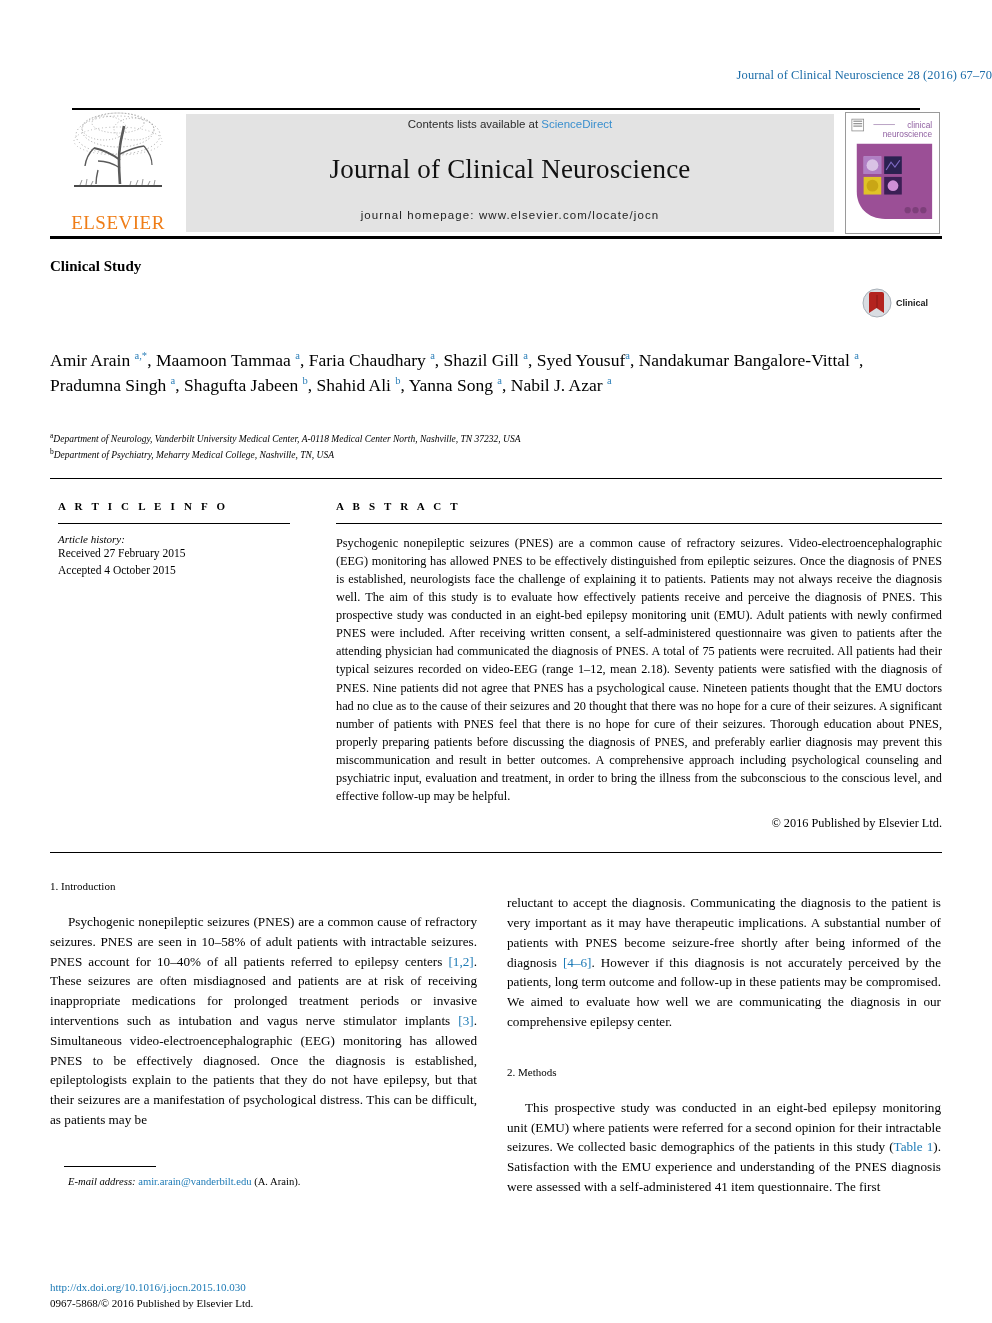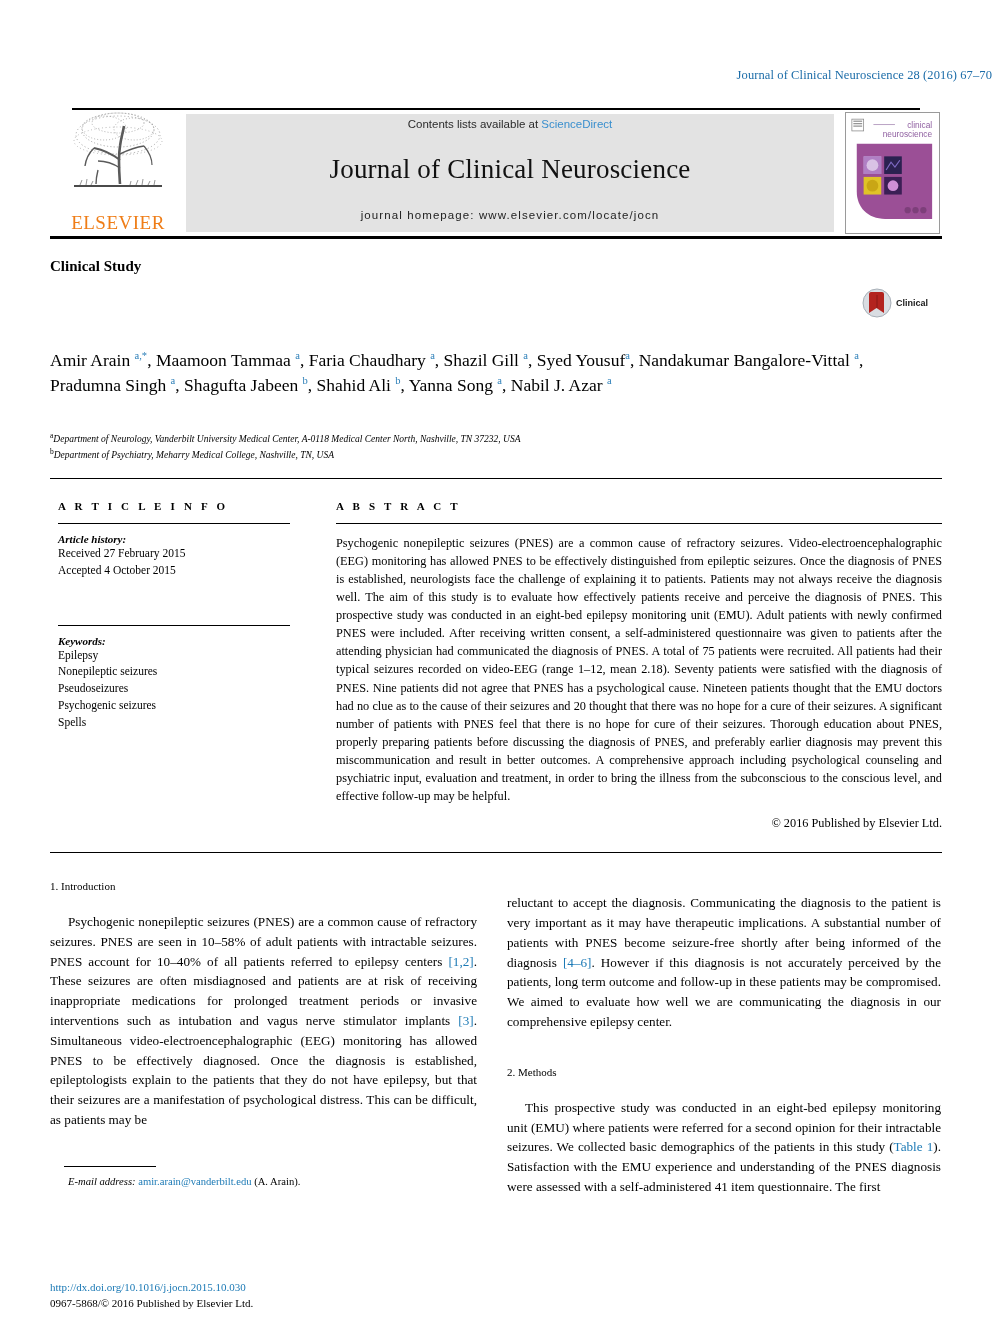--- a/index.html
+++ b/index.html
@@ -127,21 +127,21 @@
 
   
   .info-col { position: absolute; left: 58px; top: 500px; width: 232px; }
   .sec-head {
     font-family: "Liberation Serif", serif;
     font-weight: bold; font-size: 11px; letter-spacing: 3.2px; color: #000;
   }
   .info-rule { width: 232px; height: 1px; background: #000; margin: 11px 0 9px 0; }
   .info-sub {
     font-family: "Liberation Serif", serif;
-    font-style: italic; font-weight: bold; font-size: 11px; color: #000;
+    font-style: italic; font-weight: normal; font-size: 11px; color: #000;
   }
   .info-line {
     font-family: "Liberation Serif", serif;
     font-size: 11.5px; line-height: 1.46; color: #000;
   }
   .kw-block { margin-top: 46px; }
   .kw-rule { width: 232px; height: 1px; background: #000; margin-bottom: 9px; }
 
   
   .abs-col { position: absolute; left: 336px; top: 500px; width: 606px; }
@@ -303,29 +303,20 @@
 
   <div class="rule-info-top"></div>
 
   <div class="info-col">
     <div class="sec-head">A R T I C L E   I N F O</div>
     <div class="info-rule"></div>
     <div class="info-sub">Article history:</div>
     <div class="info-line">Received 27 February 2015</div>
     <div class="info-line">Accepted 4 October 2015</div>
 
-    <div class="kw-block">
-      <div class="kw-rule"></div>
-      <div class="info-sub">Keywords:</div>
-      <div class="info-line">Epilepsy</div>
-      <div class="info-line">Nonepileptic seizures</div>
-      <div class="info-line">Pseudoseizures</div>
-      <div class="info-line">Psychogenic seizures</div>
-      <div class="info-line">Spells</div>
-    </div>
   </div>
 
   <div class="abs-col">
     <div class="sec-head">A B S T R A C T</div>
     <div class="abs-rule"></div>
     <div class="abs-body">Psychogenic nonepileptic seizures (PNES) are a common cause of refractory seizures. Video-electroencephalographic (EEG) monitoring has allowed PNES to be effectively distinguished from epileptic seizures. Once the diagnosis of PNES is established, neurologists face the challenge of explaining it to patients. Patients may not always receive the diagnosis well. The aim of this study is to evaluate how effectively patients receive and perceive the diagnosis of PNES. This prospective study was conducted in an eight-bed epilepsy monitoring unit (EMU). Adult patients with newly confirmed PNES were included. After receiving written consent, a self-administered questionnaire was given to patients after the attending physician had communicated the diagnosis of PNES. A total of 75 patients were recruited. All patients had their typical seizures recorded on video-EEG (range 1–12, mean 2.18). Seventy patients were satisfied with the diagnosis of PNES. Nine patients did not agree that PNES has a psychological cause. Nineteen patients thought that the EMU doctors had no clue as to the cause of their seizures and 20 thought that there was no hope for a cure of their seizures. A significant number of patients with PNES feel that there is no hope for cure of their seizures. Thorough education about PNES, properly preparing patients before discussing the diagnosis of PNES, and preferably earlier diagnosis may prevent this miscommunication and result in better outcomes. A comprehensive approach including psychological counseling and psychiatric input, evaluation and treatment, in order to bring the illness from the subconscious to the conscious level, and effective follow-up may be helpful.</div>
     <div class="abs-copy">© 2016 Published by Elsevier Ltd.</div>
   </div>
 
   <div class="rule-abs-bottom"></div>

